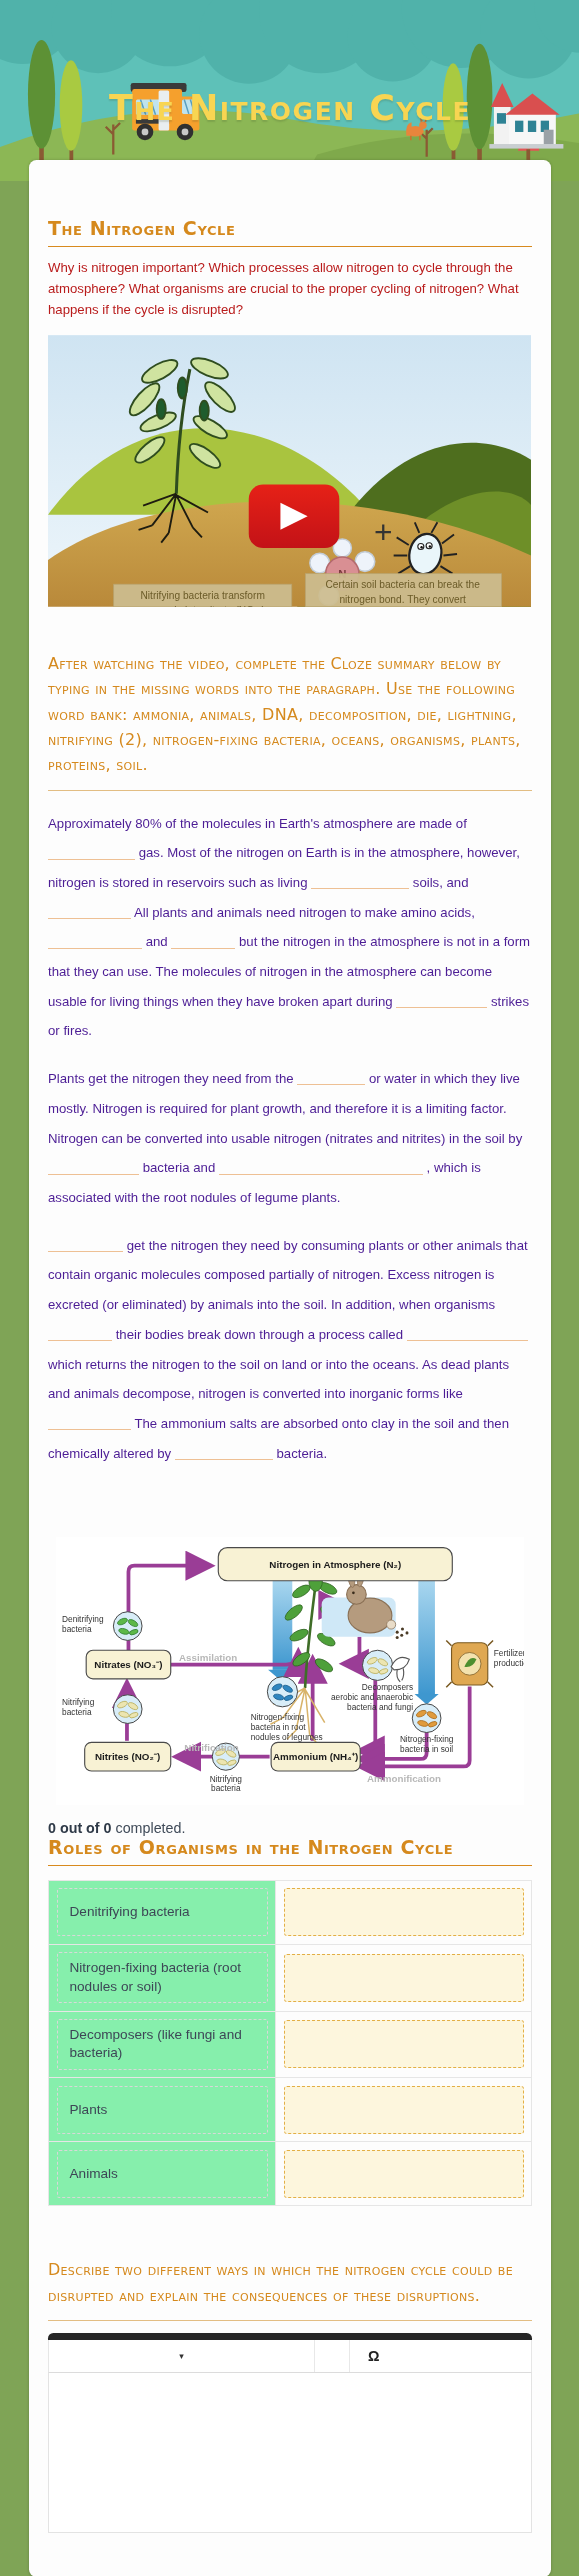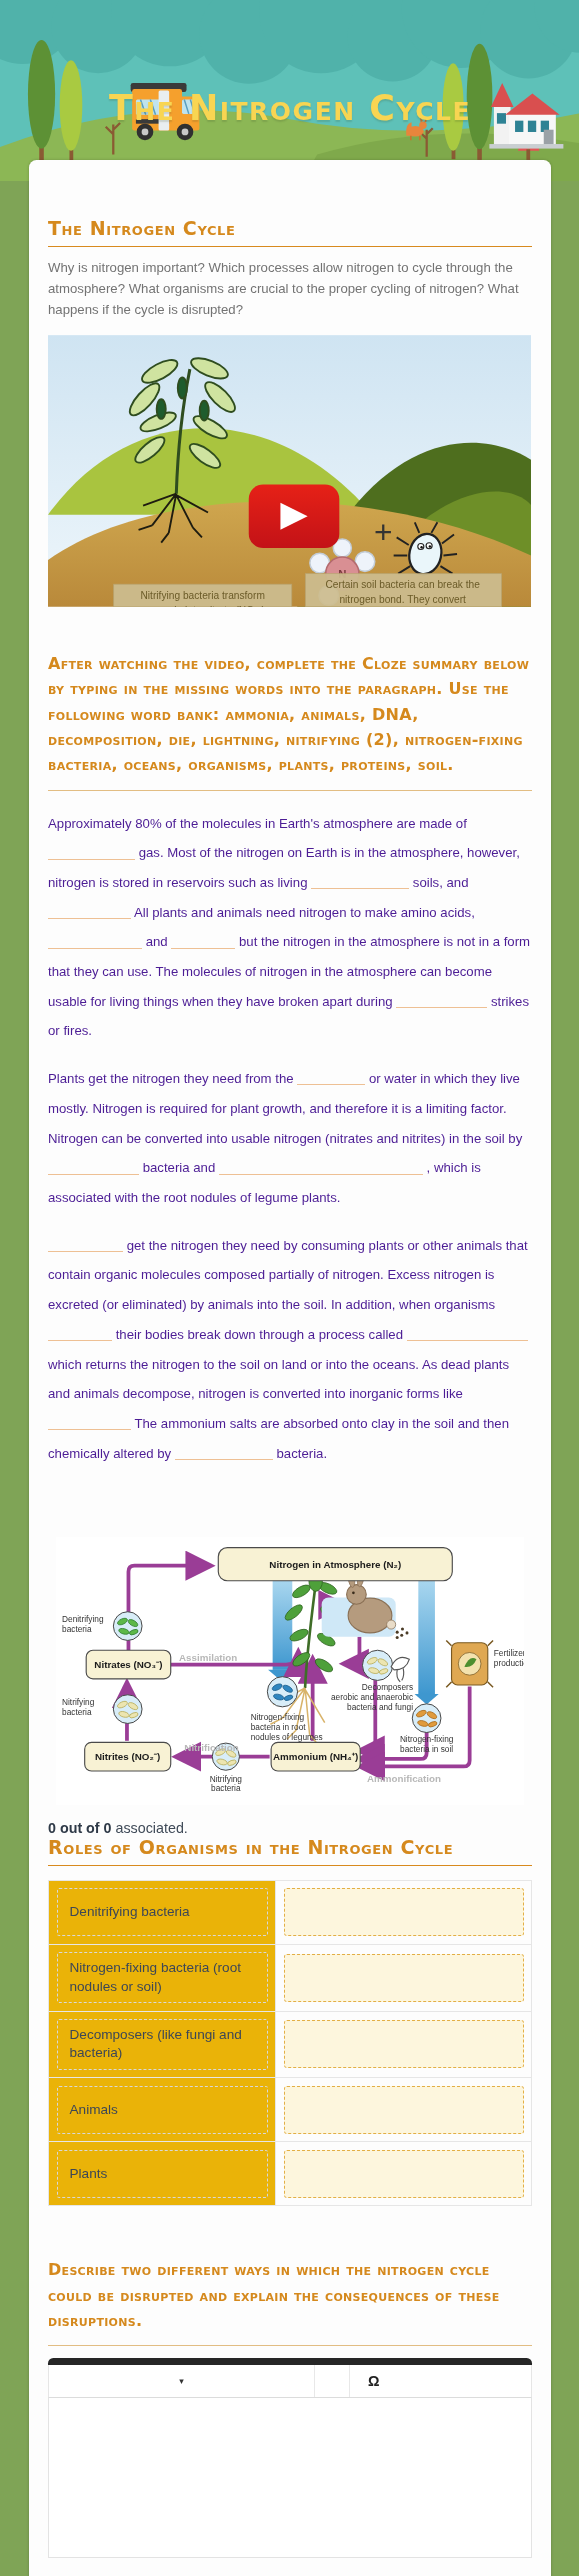--- a/index.html
+++ b/index.html
@@ -32,29 +32,29 @@
   }
   .h2 {
     font-family: "DejaVu Sans", sans-serif;
     font-weight: 700; font-variant: small-caps;
     letter-spacing: 0.6px;
     font-size: 19px; line-height: 1.25;
     color: #d5891d;
     border-bottom: 1.5px solid #d88a1e;
     padding-bottom: 5.3px;
   }
-  .body-text { font-size: 13.2px; line-height: 1.6; color: #737373; margin-top: 9.8px; }
+  .body-text { font-size: 13.2px; line-height: 1.6; color: #b91c1c; margin-top: 9.8px; }
   
   .video-wrap { margin-top: 15px; width: 483px; height: 272px; position: relative; cursor: pointer; }
   .video-wrap svg { display: block; }
   
   .instr {
     margin-top: 44px;
     font-family: "DejaVu Sans", sans-serif;
-    font-weight: 700; font-variant: small-caps;
+    font-weight: 400; font-variant: small-caps;
     letter-spacing: 0.3px;
     font-size: 16px; line-height: 1.58;
     color: #d5891d;
     border-bottom: 1.5px solid #e2bd83;
     padding-bottom: 12px;
   }
   .cloze p { font-size: 13.2px; line-height: 2.25; color: #4c1d95; margin-top: 18px; }
   .blank {
     display: inline-block;
     height: 11.3px;
@@ -62,21 +62,21 @@
     margin-bottom: -2.3px;
   }
   
   .diagram { margin: 69px auto 0; width: 468px; }
   .progress { margin-top: 12px; font-size: 14.3px; color: #3f4a58; }
   .progress b { color: #2f3a48; }
   
   .sec-gap { }
   table.roles { width: 100%; margin-top: 13.6px; border-collapse: collapse; border: 0.8px solid #e2e2e2; }
   table.roles td { border: 0.8px solid #e6e6e6; vertical-align: middle; padding: 7.5px; }
-  td.org-cell { width: 47%; background: #eab308; }
+  td.org-cell { width: 47%; background: #86efac; }
   .label-box {
     border: 1.5px dashed #d8d8d8; border-radius: 2.3px;
     min-height: 48px; display: flex; align-items: center;
     padding: 6px 12px; font-size: 13.6px; color: #3d4756; line-height: 1.35;
   }
   .answer-box {
     border: 1.5px dashed #e3af45; border-radius: 3px;
     background: #fdf6dd; min-height: 48px; cursor: text;
   }
   
@@ -425,21 +425,21 @@
         <text class="dg-label" x="491" y="285" text-anchor="middle">bacteria in soil</text>
         <text class="dg-label" x="580" y="158">Fertilizer</text>
         <text class="dg-label" x="580" y="171">production</text>
         <text class="dg-process" x="163" y="164">Assimilation</text>
         <text class="dg-process" x="170" y="284">Nitrification</text>
         <text class="dg-process" x="412" y="325">Ammonification</text>
       </g>
     </svg>
   </figure>
 
-  <p class="progress"><b>0 out of 0</b><span> associated.</span></p>
+  <p class="progress"><b>0 out of 0</b><span> completed.</span></p>
 
   <h2 class="h2 sec-gap">Roles of Organisms in the Nitrogen Cycle</h2>
 
   <table class="roles">
     <tbody>
         <tr>
           <td class="org-cell">
             <div class="label-box">Denitrifying bacteria</div>
           </td>
           <td>
@@ -457,29 +457,29 @@
         <tr>
           <td class="org-cell">
             <div class="label-box">Decomposers (like fungi and bacteria)</div>
           </td>
           <td>
             <div class="answer-box"></div>
           </td>
         </tr>
         <tr>
           <td class="org-cell">
-            <div class="label-box">Animals</div>
+            <div class="label-box">Plants</div>
           </td>
           <td>
             <div class="answer-box"></div>
           </td>
         </tr>
         <tr>
           <td class="org-cell">
-            <div class="label-box">Plants</div>
+            <div class="label-box">Animals</div>
           </td>
           <td>
             <div class="answer-box"></div>
           </td>
         </tr>
       </tbody>
   </table>
 
   <h2 class="instr" style="margin-top:51px;">Describe two different ways in which the nitrogen cycle could be disrupted and explain the consequences of these disruptions.</h2>
 

